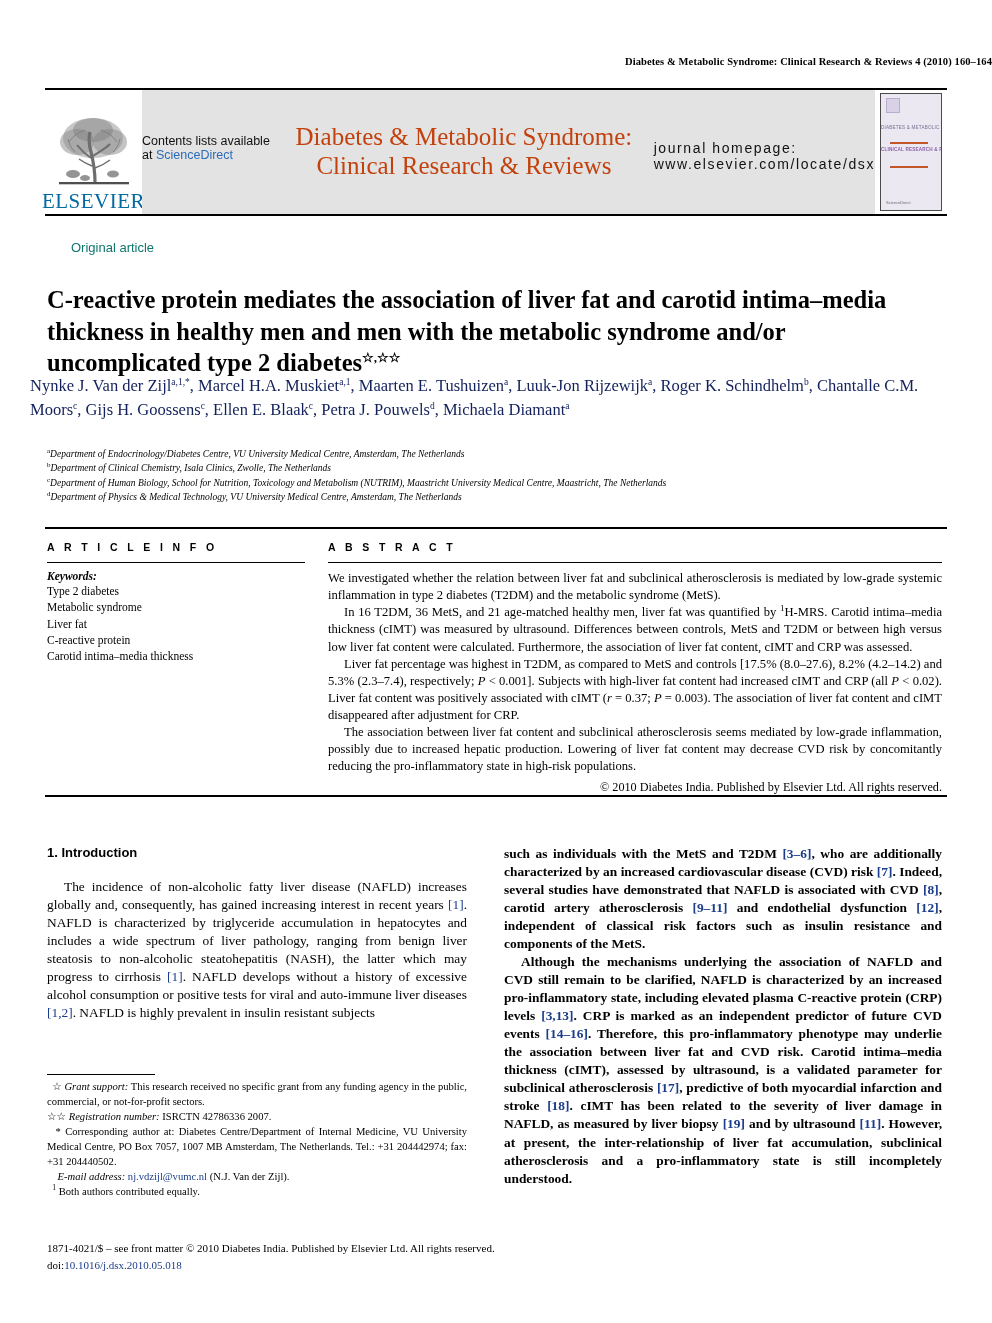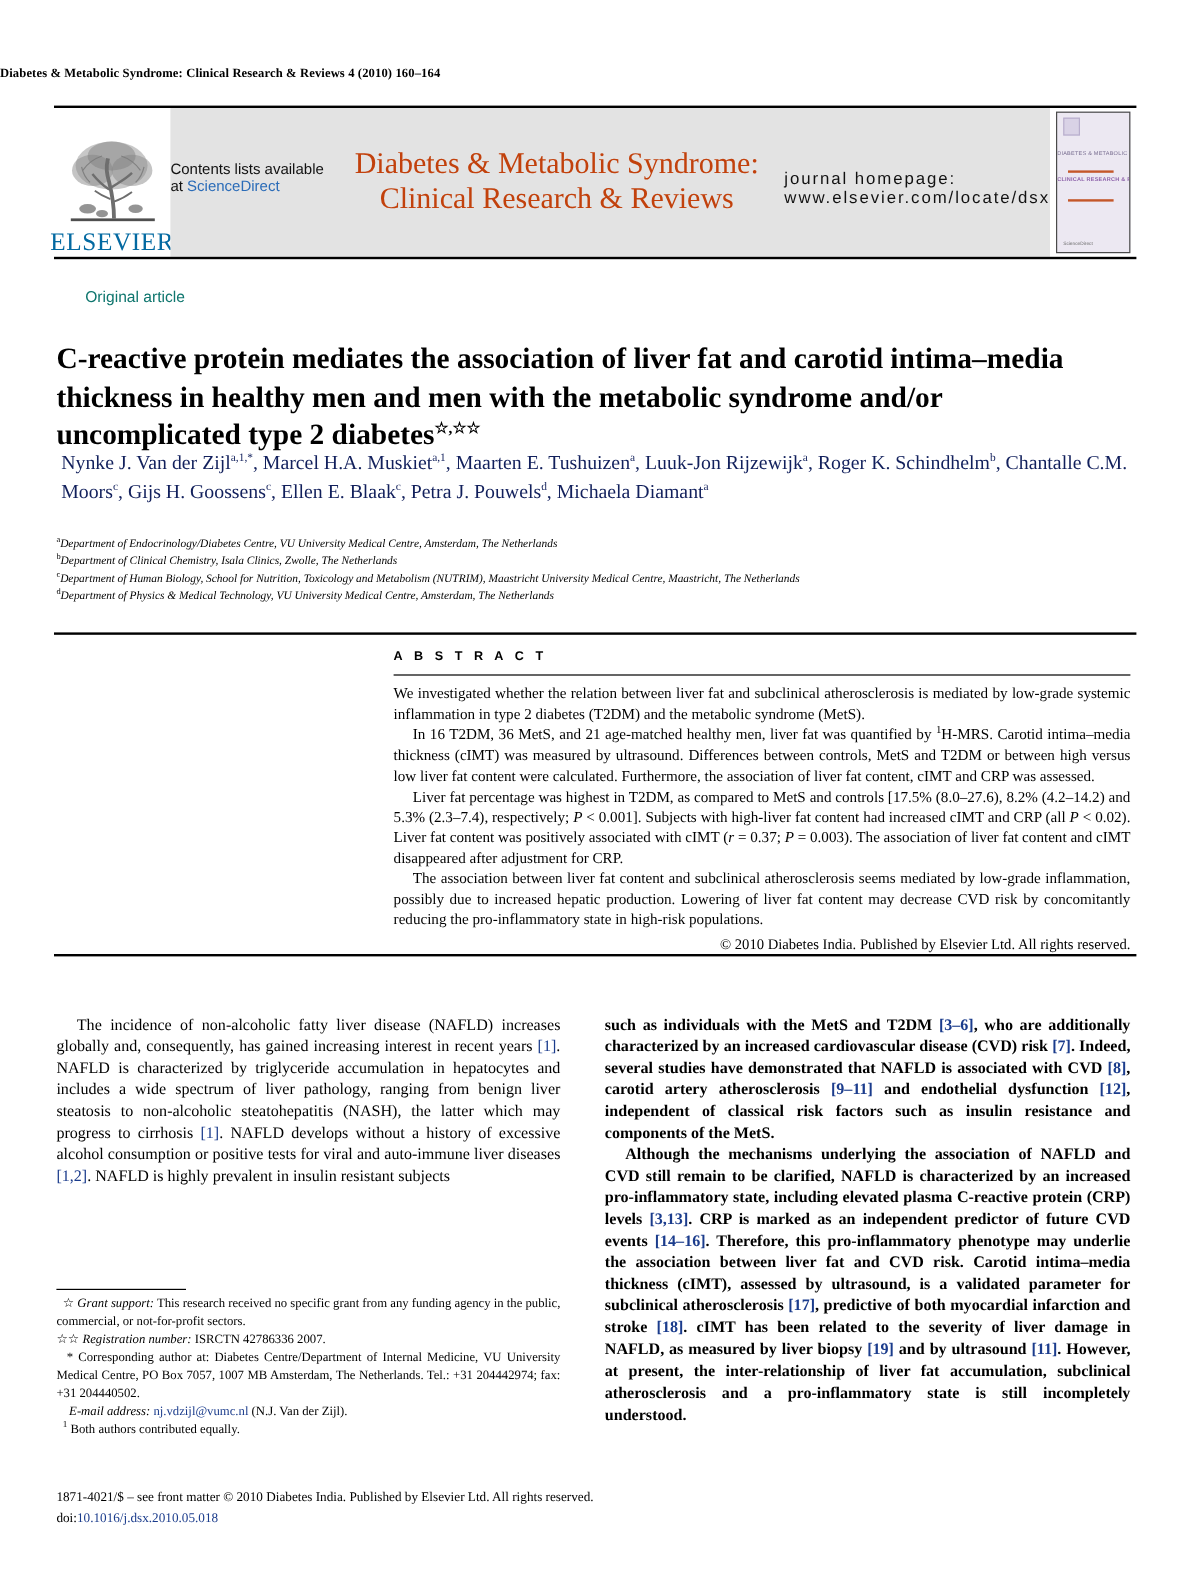--- a/index.html
+++ b/index.html
@@ -19,21 +19,21 @@
     background: #ffffff;
     overflow: hidden;
   }
 
   
   .running-head {
     position: absolute;
     top: 56px;
     left: 0;
     width: 992px;
-    text-align: left;
+    text-align: right;
     font-size: 10.5px;
     font-weight: bold;
     letter-spacing: .1px;
   }
 
   
   .masthead {
     position: absolute;
     top: 88px;
     left: 45px;
@@ -169,21 +169,21 @@
   }
   .paper-title sup {
     font-size: 13px;
     vertical-align: super;
     line-height: 0;
   }
 
   .authors {
     position: absolute;
     top: 374px;
-    left: 51px;
+    left: 30px;
     width: 895px;
     font-family: "Liberation Serif", serif;
     font-size: 16.5px;
     line-height: 1.45;
     color: #12205c;
   }
   .authors sup {
     font-size: 9.5px;
     vertical-align: super;
     line-height: 0;
@@ -410,36 +410,49 @@
 
   <div class="affiliations">
     <div class="aff"><sup>a</sup><span>Department of Endocrinology/Diabetes Centre, VU University Medical Centre, Amsterdam, The Netherlands</span></div>
     <div class="aff"><sup>b</sup><span>Department of Clinical Chemistry, Isala Clinics, Zwolle, The Netherlands</span></div>
     <div class="aff"><sup>c</sup><span>Department of Human Biology, School for Nutrition, Toxicology and Metabolism (NUTRIM), Maastricht University Medical Centre, Maastricht, The Netherlands</span></div>
     <div class="aff"><sup>d</sup><span>Department of Physics &amp; Medical Technology, VU University Medical Centre, Amsterdam, The Netherlands</span></div>
   </div>
 
   <div class="head-rule rule-above-info"></div>
 
+  <div class="info-col">
+    <div class="sec-head">A R T I C L E   I N F O</div>
+    <div class="thin-rule"></div>
+    <div class="kw-title">Keywords:</div>
+    <div class="kw-list">
+      <div>Type 2 diabetes</div>
+      <div>Metabolic syndrome</div>
+      <div>Liver fat</div>
+      <div>C-reactive protein</div>
+      <div>Carotid intima–media thickness</div>
+    </div>
+  </div>
 
   <div class="abstract-col">
     <div class="sec-head">A B S T R A C T</div>
     <div class="thin-rule"></div>
     <div class="abstract-body">
       <p class="first">We investigated whether the relation between liver fat and subclinical atherosclerosis is mediated by low-grade systemic inflammation in type 2 diabetes (T2DM) and the metabolic syndrome (MetS).</p>
       <p>In 16 T2DM, 36 MetS, and 21 age-matched healthy men, liver fat was quantified by <sup>1</sup>H-MRS. Carotid intima–media thickness (cIMT) was measured by ultrasound. Differences between controls, MetS and T2DM or between high versus low liver fat content were calculated. Furthermore, the association of liver fat content, cIMT and CRP was assessed.</p>
       <p>Liver fat percentage was highest in T2DM, as compared to MetS and controls [17.5% (8.0–27.6), 8.2% (4.2–14.2) and 5.3% (2.3–7.4), respectively; <i>P</i> &lt; 0.001]. Subjects with high-liver fat content had increased cIMT and CRP (all <i>P</i> &lt; 0.02). Liver fat content was positively associated with cIMT (<i>r</i> = 0.37; <i>P</i> = 0.003). The association of liver fat content and cIMT disappeared after adjustment for CRP.</p>
       <p>The association between liver fat content and subclinical atherosclerosis seems mediated by low-grade inflammation, possibly due to increased hepatic production. Lowering of liver fat content may decrease CVD risk by concomitantly reducing the pro-inflammatory state in high-risk populations.</p>
       <div class="copyright-line">© 2010 Diabetes India. Published by Elsevier Ltd. All rights reserved.</div>
     </div>
   </div>
 
   <div class="head-rule rule-below-abstract"></div>
 
   <div class="col-left">
+    <h2 class="sect-title">1. Introduction</h2>
     <div class="body-text">
       <p>The incidence of non-alcoholic fatty liver disease (NAFLD) increases globally and, consequently, has gained increasing interest in recent years <span class="ref">[1]</span>. NAFLD is characterized by triglyceride accumulation in hepatocytes and includes a wide spectrum of liver pathology, ranging from benign liver steatosis to non-alcoholic steatohepatitis (NASH), the latter which may progress to cirrhosis <span class="ref">[1]</span>. NAFLD develops without a history of excessive alcohol consumption or positive tests for viral and auto-immune liver diseases <span class="ref">[1,2]</span>. NAFLD is highly prevalent in insulin resistant subjects</p>
     </div>
   </div>
 
   <div class="col-right">
     <div class="body-text">
       <p class="noindent">such as individuals with the MetS and T2DM <span class="ref">[3–6]</span>, who are additionally characterized by an increased cardiovascular disease (CVD) risk <span class="ref">[7]</span>. Indeed, several studies have demonstrated that NAFLD is associated with CVD <span class="ref">[8]</span>, carotid artery atherosclerosis <span class="ref">[9–11]</span> and endothelial dysfunction <span class="ref">[12]</span>, independent of classical risk factors such as insulin resistance and components of the MetS.</p>
       <p>Although the mechanisms underlying the association of NAFLD and CVD still remain to be clarified, NAFLD is characterized by an increased pro-inflammatory state, including elevated plasma C-reactive protein (CRP) levels <span class="ref">[3,13]</span>. CRP is marked as an independent predictor of future CVD events <span class="ref">[14–16]</span>. Therefore, this pro-inflammatory phenotype may underlie the association between liver fat and CVD risk. Carotid intima–media thickness (cIMT), assessed by ultrasound, is a validated parameter for subclinical atherosclerosis <span class="ref">[17]</span>, predictive of both myocardial infarction and stroke <span class="ref">[18]</span>. cIMT has been related to the severity of liver damage in NAFLD, as measured by liver biopsy <span class="ref">[19]</span> and by ultrasound <span class="ref">[11]</span>. However, at present, the inter-relationship of liver fat accumulation, subclinical atherosclerosis and a pro-inflammatory state is still incompletely understood.</p>
     </div>

